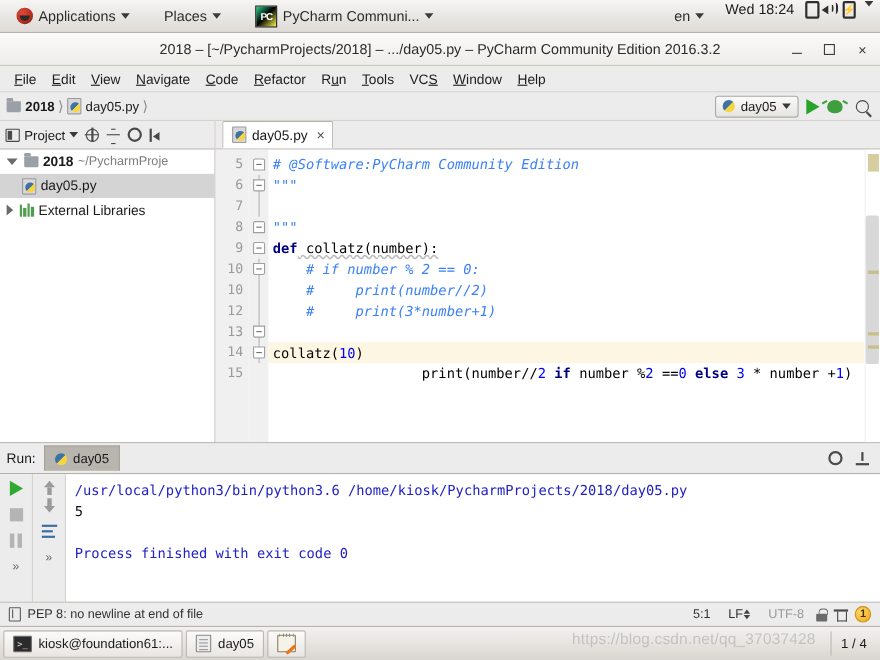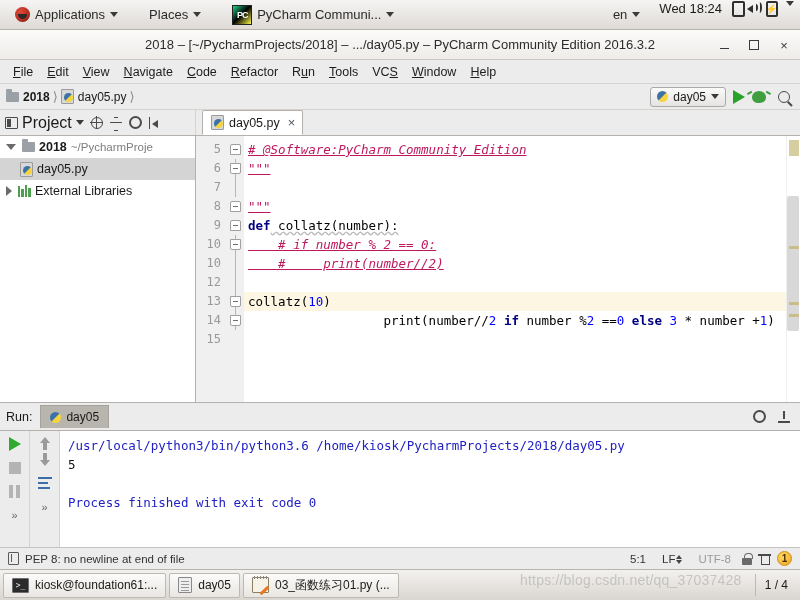--- a/index.html
+++ b/index.html
@@ -88,21 +88,21 @@
   .icon-bug:after { right: -5px; transform: rotate(30deg); }
   .icon-search { width: 12px; height: 12px; border: 1.6px solid #4a4a4a; border-radius: 50%; position: relative; margin: 0 10px 0 4px; }
   .icon-search:after { content: ""; position: absolute; right: -4px; bottom: -3px; width: 6px; height: 1.6px;
     background: #4a4a4a; transform: rotate(45deg); }
 
   
   .pc-toolstrip { height: 26px; flex: 0 0 26px; display: flex; align-items: flex-end; background: #ececec;
     border-bottom: 1px solid #b5b0ab; }
   .tool-left { width: 196px; display: flex; align-items: center; height: 25px; padding-left: 5px; gap: 7px;
     border-right: 1px solid #d6d2cd; }
-  .tool-proj { display: flex; align-items: center; gap: 4px; font-size: 16px; }
+  .tool-proj { display: flex; align-items: center; gap: 4px; font-size: 12px; }
   .icon-projwin { width: 13px; height: 12px; border: 1.4px solid #4a4a4a; border-radius: 1px; position: relative; }
   .icon-projwin:after { content: ""; position: absolute; left: 1px; top: 1px; width: 4px; height: 8px; background: #4a4a4a; }
   .icon-target { width: 12px; height: 12px; border: 1.5px solid #4a4a4a; border-radius: 50%; position: relative; }
   .icon-target:before, .icon-target:after { content: ""; position: absolute; background: #4a4a4a; }
   .icon-target:before { left: 4px; top: -2px; width: 1.4px; height: 13px; }
   .icon-target:after { left: -2px; top: 4px; width: 13px; height: 1.4px; }
   .icon-collapse { width: 12px; height: 12px; position: relative; }
   .icon-collapse:before { content: ""; position: absolute; left: 0; top: 5px; width: 12px; height: 1.5px; background: #4a4a4a; }
   .icon-collapse:after { content: ""; position: absolute; left: 4px; top: 0; width: 4px; height: 12px;
     border-top: 1.5px solid #4a4a4a; border-bottom: 1.5px solid #4a4a4a; }
@@ -141,21 +141,21 @@
   .foldcol > div { height: 19px; position: relative; }
   .fold-mark { position: absolute; left: 4px; top: 4px; width: 11px; height: 11px; }
   .fold-mark.start { border: 1px solid #a0a0a0; border-radius: 2px 2px 0 0; background: #fff; }
   .fold-mark.start:after { content: ""; position: absolute; left: 2px; top: 4px; width: 5px; height: 1px; background: #707070; }
   .fold-mark.end { border: 1px solid #a0a0a0; border-radius: 0 0 2px 2px; background: #fff; }
   .fold-mark.end:after { content: ""; position: absolute; left: 2px; top: 4px; width: 5px; height: 1px; background: #707070; }
   .fold-line { position: absolute; left: 9px; top: 0; width: 1px; height: 19px; background: #b5b5b5; }
   .code-area { flex: 1; padding-top: 4px; position: relative; min-width: 0; overflow: hidden; }
   .code-line { height: 19px; line-height: 19px; white-space: pre; padding-left: 4px; }
   .code-line.hl { background: #fdf6e3; }
-  .cm { color: #be185d; font-style: italic; text-decoration: underline; }
+  .cm { color: #3b82f6; font-style: italic; }
   .kw { color: #000080; font-weight: bold; }
   .num { color: #0000ff; }
   .plain { color: #000; }
   .wavy { text-decoration: underline wavy #b8b8b8; text-decoration-skip-ink: none; }
   .bulb { position: absolute; left: -14px; top: 2px; width: 11px; height: 14px; }
   .bulb-g { width: 10px; height: 10px; border-radius: 50%; background: radial-gradient(circle at 35% 30%, #ffe680, #e8a317); }
   .bulb-b { width: 6px; height: 3px; margin: 0 auto; background: #b0b0b0; border-radius: 0 0 2px 2px; }
   .markbar { width: 14px; flex: 0 0 14px; background: #fff; position: relative; border-left: 1px solid #efefef; }
   .mk { position: absolute; right: 1px; width: 10px; height: 3px; background: #c9bd8a; }
   .scrollthumb { position: absolute; right: 1px; width: 12px; background: #d8d8d8; border-radius: 2px; }
@@ -431,20 +431,21 @@
           </div>
 
           <div class="code-area">
             <div class="code-line"><span class="cm"># @Software:PyCharm Community Edition</span></div>
             <div class="code-line"><span class="cm">"""</span></div>
             <div class="code-line"><span></span></div>
             <div class="code-line"><span class="cm">"""</span></div>
             <div class="code-line"><span class="kw">def</span><span class="plain wavy"> collatz(number):</span></div>
             <div class="code-line"><span class="cm">    # if number % 2 == 0:</span></div>
             <div class="code-line"><span class="cm">    #     print(number//2)</span></div>
+            <div class="code-line"><span class="cm">    #     print(3*number+1)</span></div>
             <div class="code-line" style="position:relative;">
               <span class="bulb" style="left:48px;top:3px;">
                 <span class="bulb-g"></span><span class="bulb-b"></span>
               </span>
               <span class="plain">    print(number//</span><span class="num">2</span><span class="plain"> </span><span class="kw">if</span><span class="plain"> number %</span><span class="num">2</span><span class="plain"> ==</span><span class="num">0</span><span class="plain"> </span><span class="kw">else</span><span class="plain"> </span><span class="num">3</span><span class="plain"> * number +</span><span class="num">1</span><span class="plain">)</span>
             </div>
             <div class="code-line hl"><span class="plain">collatz(</span><span class="num">10</span><span class="plain">)</span></div>
           </div>
 
           <div class="markbar">
@@ -522,20 +523,19 @@
     <div class="task-btn">
       <span class="icon-term">&gt;_</span>
       <span>kiosk@foundation61:...</span>
     </div>
     <div class="task-btn">
       <span class="icon-doc"></span>
       <span>day05</span>
     </div>
     <div class="task-btn">
       <span class="icon-note"></span>
-      <span>03_函数练习01.py (...</span>
     </div>
     <div class="tb-spacer"></div>
     <div class="watermark">https://blog.csdn.net/qq_37037428</div>
     <div class="workspace">1 / 4</div>
   </div>
 
 </div>
 
 </body></html>

